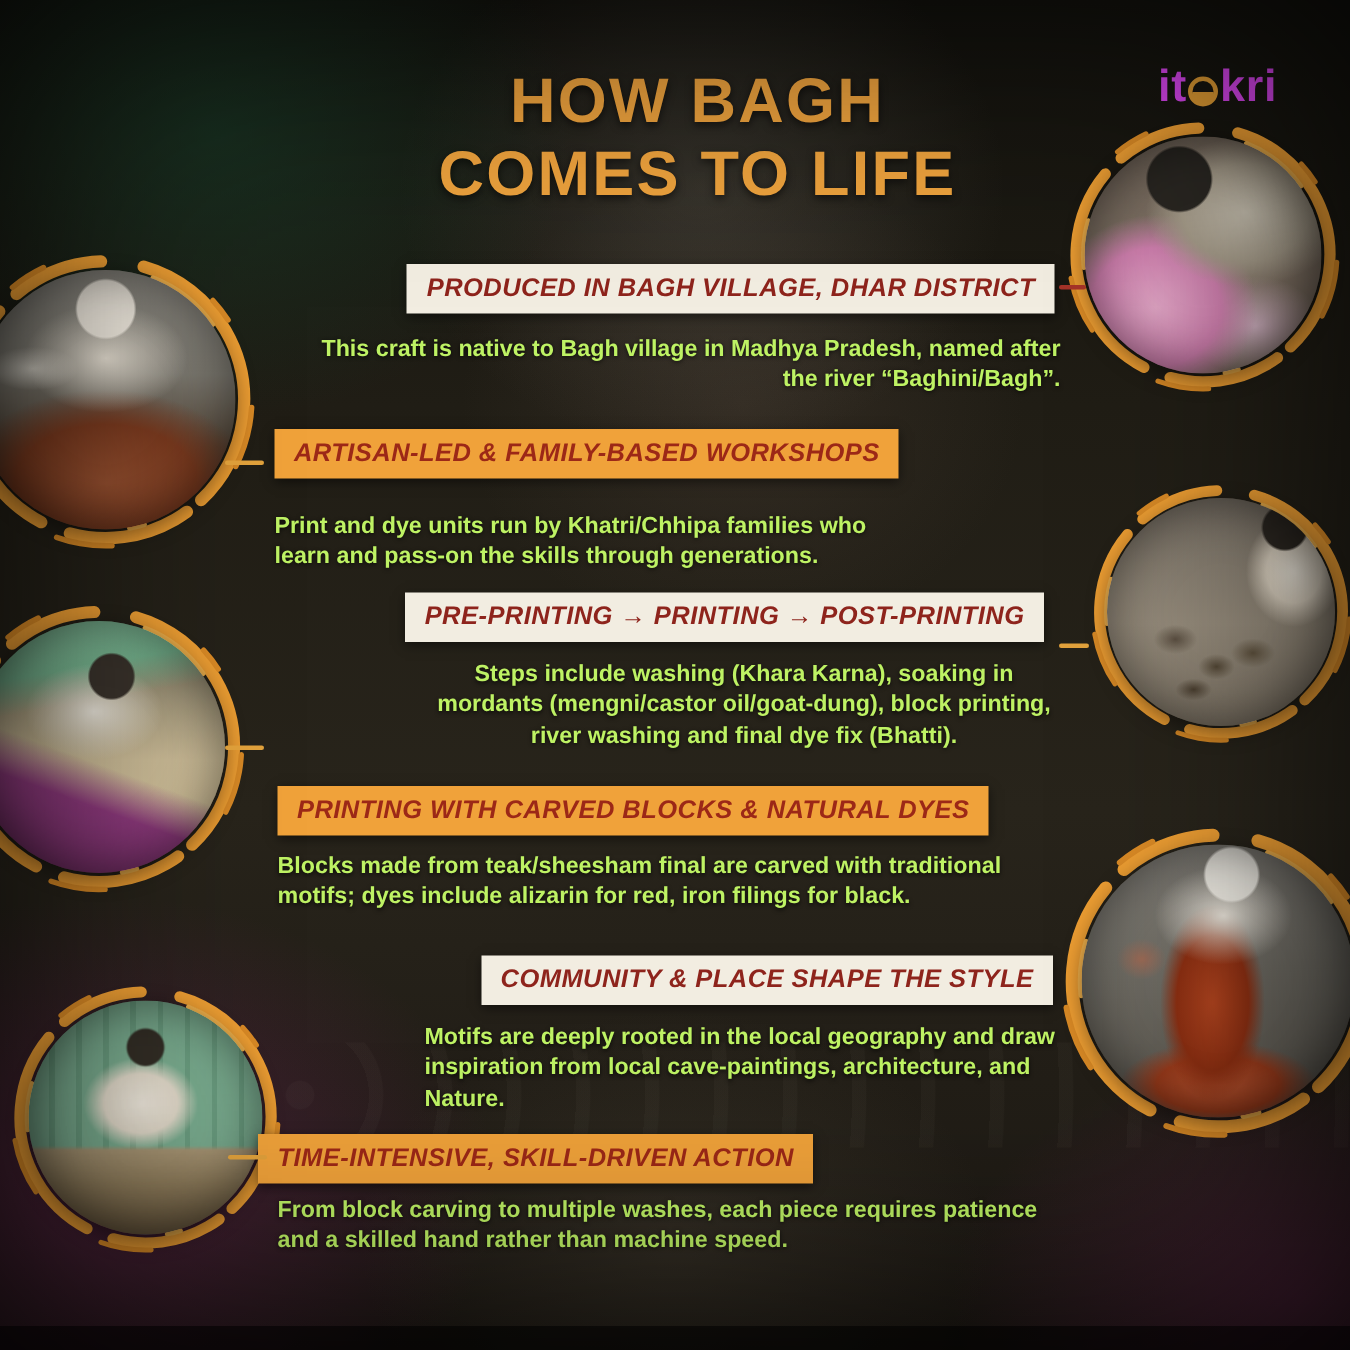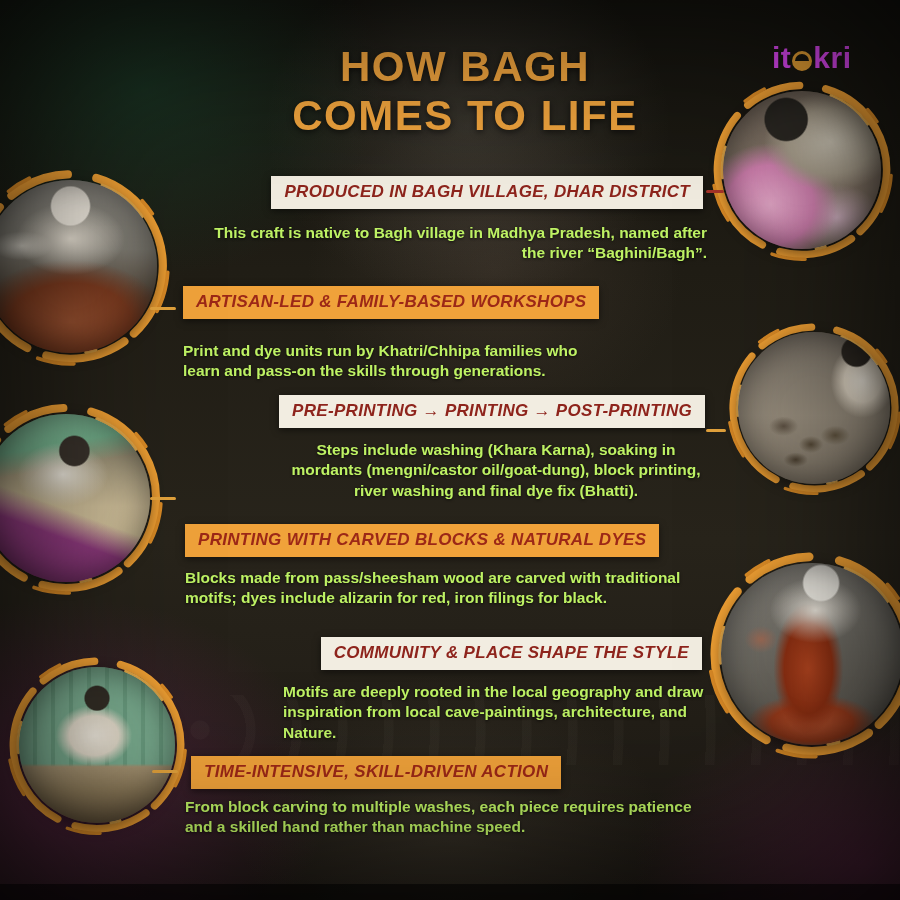--- a/index.html
+++ b/index.html
@@ -177,30 +177,30 @@
   </div>
 
   <div class="hdr cream" style="right:197px;top:176px;">PRODUCED IN BAGH VILLAGE, DHAR DISTRICT</div>
   <div class="conn red" style="left:706px;top:190px;width:18px;"></div>
   <div class="body-txt" style="left:190px;top:223px;width:517px;text-align:right;">This craft is native to Bagh village in Madhya Pradesh, named after the river “Baghini/Bagh”.</div>
 
   <div class="hdr orange" style="left:183px;top:286px;">ARTISAN-LED &amp; FAMILY-BASED WORKSHOPS</div>
   <div class="conn gold" style="left:150px;top:307px;width:26px;"></div>
   <div class="body-txt" style="left:183px;top:324px;width:430px;text-align:left;margin-top:17px;">Print and dye units run by Khatri/Chhipa families who learn and pass-on the skills through generations.</div>
 
-  <div class="hdr cream" style="right:195px;top:395px;margin-left:16px;">PRE-PRINTING → PRINTING → POST-PRINTING</div>
+  <div class="hdr cream" style="right:204px;top:395px;margin-left:16px;">PRE-PRINTING → PRINTING → POST-PRINTING</div>
   <div class="conn gold" style="left:706px;top:429px;width:20px;"></div>
   <div class="body-txt" style="left:285px;top:440px;width:422px;text-align:center;">Steps include washing (Khara Karna), soaking in mordants (mengni/castor oil/goat-dung), block printing, river washing and final dye fix (Bhatti).</div>
 
   <div class="hdr orange" style="left:185px;top:524px;">PRINTING WITH CARVED BLOCKS &amp; NATURAL DYES</div>
   <div class="conn gold" style="left:150px;top:497px;width:26px;"></div>
-  <div class="body-txt" style="left:185px;top:568px;width:500px;text-align:left;">Blocks made from pass/sheesham wood are carved with traditional motifs; dyes include alizarin for red, iron filings for black.</div>
+  <div class="body-txt" style="left:185px;top:568px;width:500px;text-align:left;">Blocks made from teak/sheesham final are carved with traditional motifs; dyes include alizarin for red, iron filings for black.</div>
 
   <div class="hdr cream" style="right:198px;top:637px;">COMMUNITY &amp; PLACE SHAPE THE STYLE</div>
   <div class="body-txt" style="left:283px;top:682px;width:424px;text-align:left;">Motifs are deeply rooted in the local geography and draw inspiration from local cave-paintings, architecture, and Nature.</div>
 
-  <div class="hdr orange" style="left:191px;top:756px;">TIME-INTENSIVE, SKILL-DRIVEN ACTION</div>
+  <div class="hdr orange" style="left:172px;top:756px;">TIME-INTENSIVE, SKILL-DRIVEN ACTION</div>
   <div class="conn gold" style="left:152px;top:770px;width:26px;"></div>
   <div class="body-txt" style="left:185px;top:797px;width:510px;text-align:left;">From block carving to multiple washes, each piece requires patience and a skilled hand rather than machine speed.</div>
 
   <div id="bottom-shade"></div>
   <div id="vignette"></div>
 </div>
 
 </body></html>

